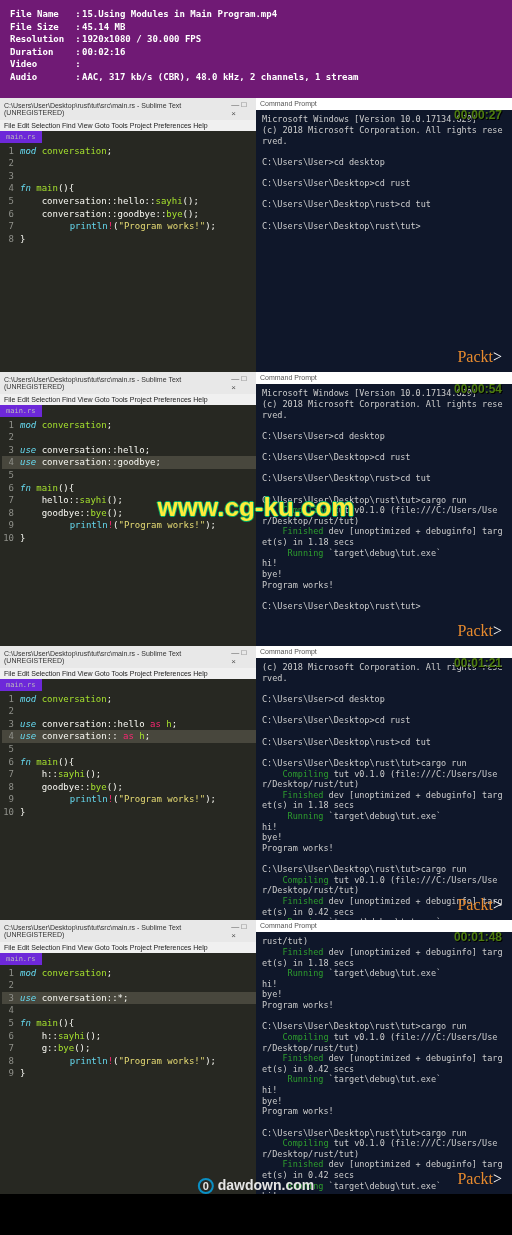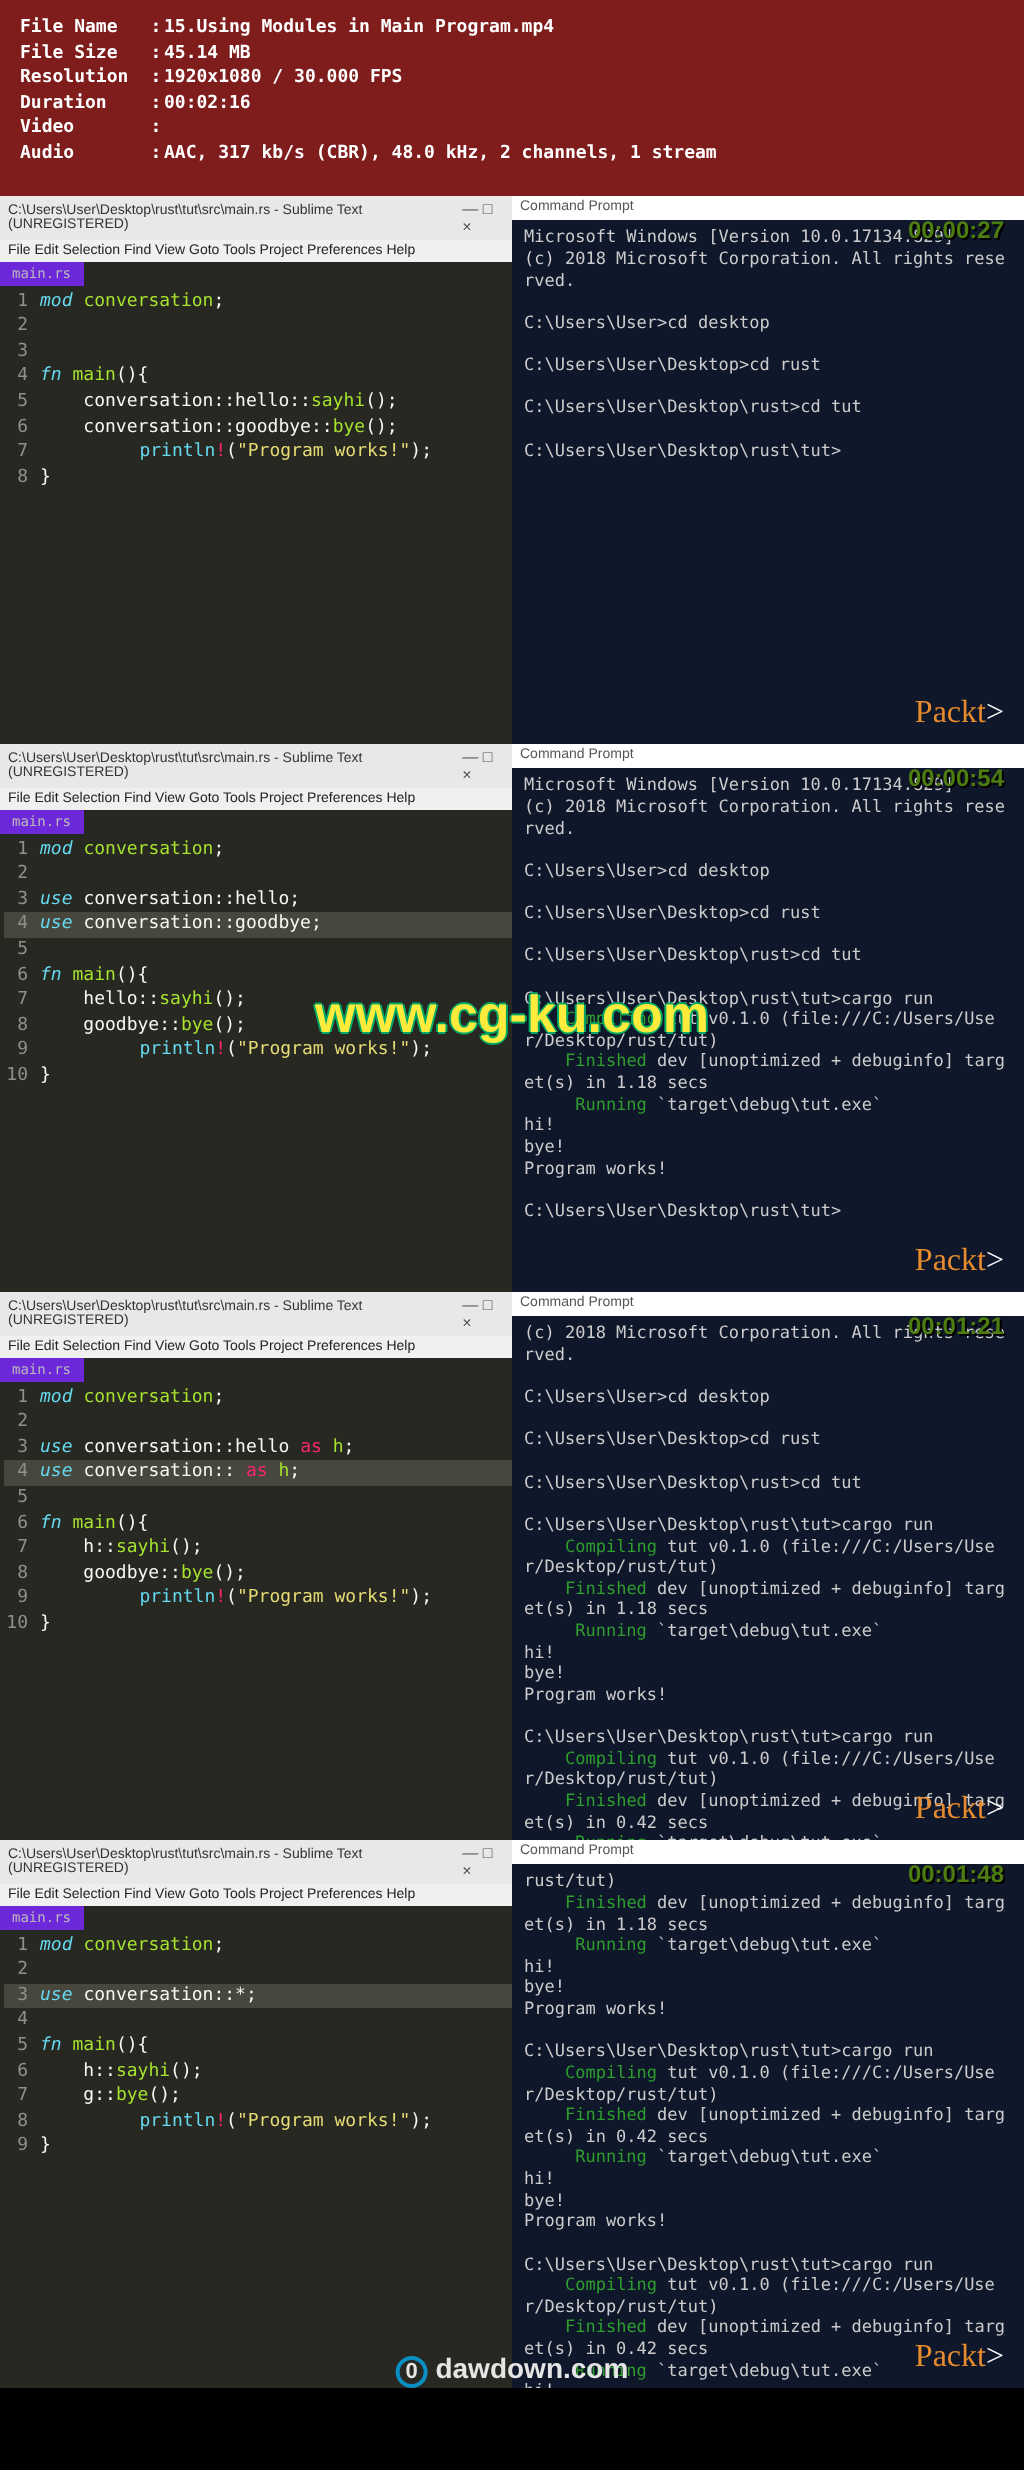--- a/index.html
+++ b/index.html
@@ -1,17 +1,17 @@
 <!DOCTYPE html>
 <html><head>
 <meta charset="utf-8">
 <style>
   *{margin:0;padding:0;box-sizing:border-box;}
   body{background:#000;font-family:Consolas,Menlo,monospace;width:512px;font-size:9px;color:#ccc;}
-  .fileinfo{background:#7f1d1d;color:#fff;font-size:9px;padding:8px 10px 14px;line-height:1.4;}
+  .fileinfo{background:#701a75;color:#fff;font-size:9px;padding:8px 10px 14px;line-height:1.4;}
   .fileinfo .row{display:flex;}
   .fileinfo .k{width:64px;font-weight:bold;}
   .fileinfo .c{width:8px;text-align:center;font-weight:bold;}
   .fileinfo .v{font-weight:bold;}
   .shot{display:flex;width:512px;height:274px;position:relative;}
   .pane{flex:1 1 50%;overflow:hidden;position:relative;}
   .editor{background:#272822;color:#f8f8f2;width:50%;}
   .editor-title{background:#e8e8e8;color:#333;font-size:7px;padding:2px 4px;display:flex;justify-content:space-between;align-items:center;font-family:Segoe UI,Arial;}
   .editor-menu{background:#f0f0f0;color:#222;font-size:7px;padding:2px 4px;font-family:Segoe UI,Arial;}
   .tab{background:#6d28d9;color:#bbb;font-size:7px;padding:2px 6px;display:inline-block;}

